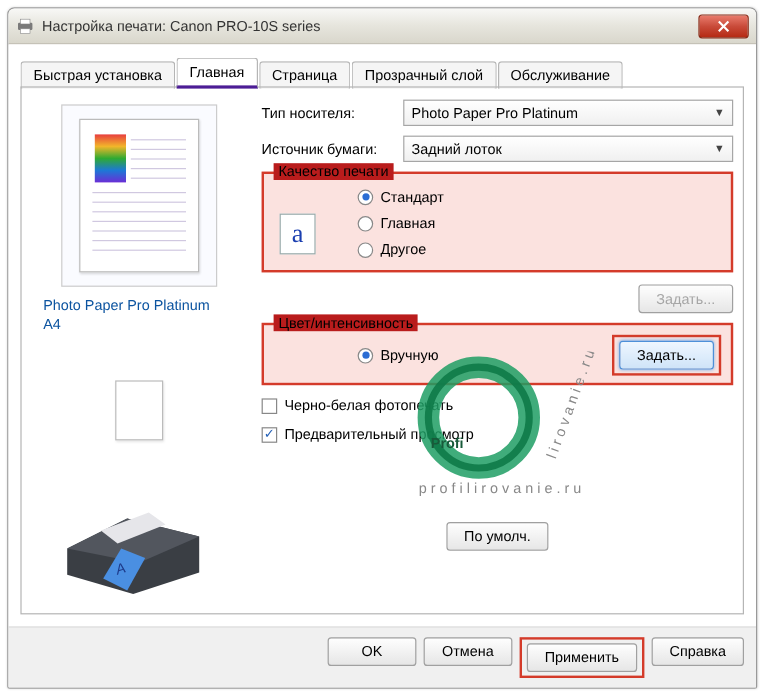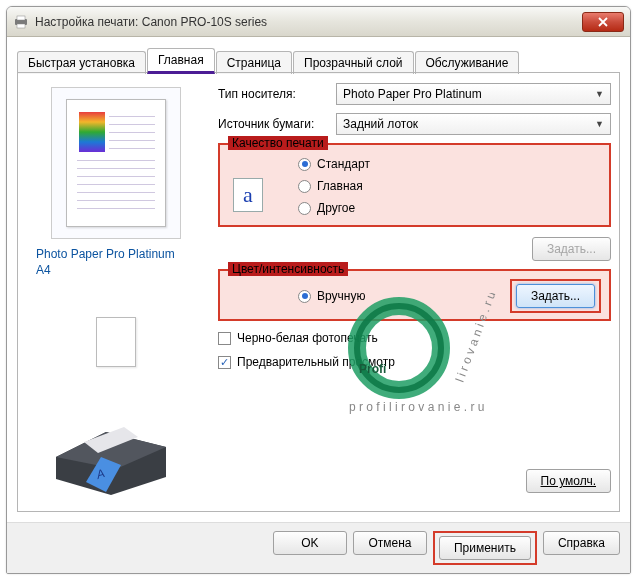--- a/index.html
+++ b/index.html
@@ -43,21 +43,21 @@
   .quality-left { width: 40px; display: flex; align-items: center; justify-content: center; padding-top: 18px; }
   .letter-a { width: 30px; height: 34px; border: 1px solid #9aa; background: #fff; display: flex; align-items: center; justify-content: center; color: #1b3fb0; font-family: Georgia, serif; font-size: 22px; }
   .quality-radios { flex: 1; padding-left: 30px; }
   .quality-btn-row { display: flex; justify-content: flex-end; margin-top: 4px; }
   .color-block { display: flex; align-items: center; }
   .color-radios { flex: 1; padding-left: 70px; }
   .checkbox { width: 13px; height: 13px; border: 1px solid #888; background: #fff; display: inline-flex; align-items: center; justify-content: center; margin-right: 6px; vertical-align: middle; }
   .checkbox.checked::after { content: "✓"; font-size: 11px; color: #2863b8; line-height: 1; }
   .check-row { margin: 10px 0; display: flex; align-items: center; }
   .watermark-area { position: absolute; right: 90px; bottom: 85px; pointer-events: none; }
-  .bottom-right { display: flex; justify-content: flex-end; margin-top: 100px; text-decoration: underline; }
+  .bottom-right { display: flex; justify-content: center; margin-top: 66px; }
   .dialog-buttons { display: flex; justify-content: flex-end; gap: 6px; padding: 8px 10px; background: #f0f0f0; border-top: 1px solid #ddd; }
   .dialog-buttons .btn { min-width: 74px; }
 </style>
 </head>
 <body>
 
 <div class="window">
   <div class="titlebar">
     <span class="icon">
       <svg width="16" height="16" viewBox="0 0 16 16">

